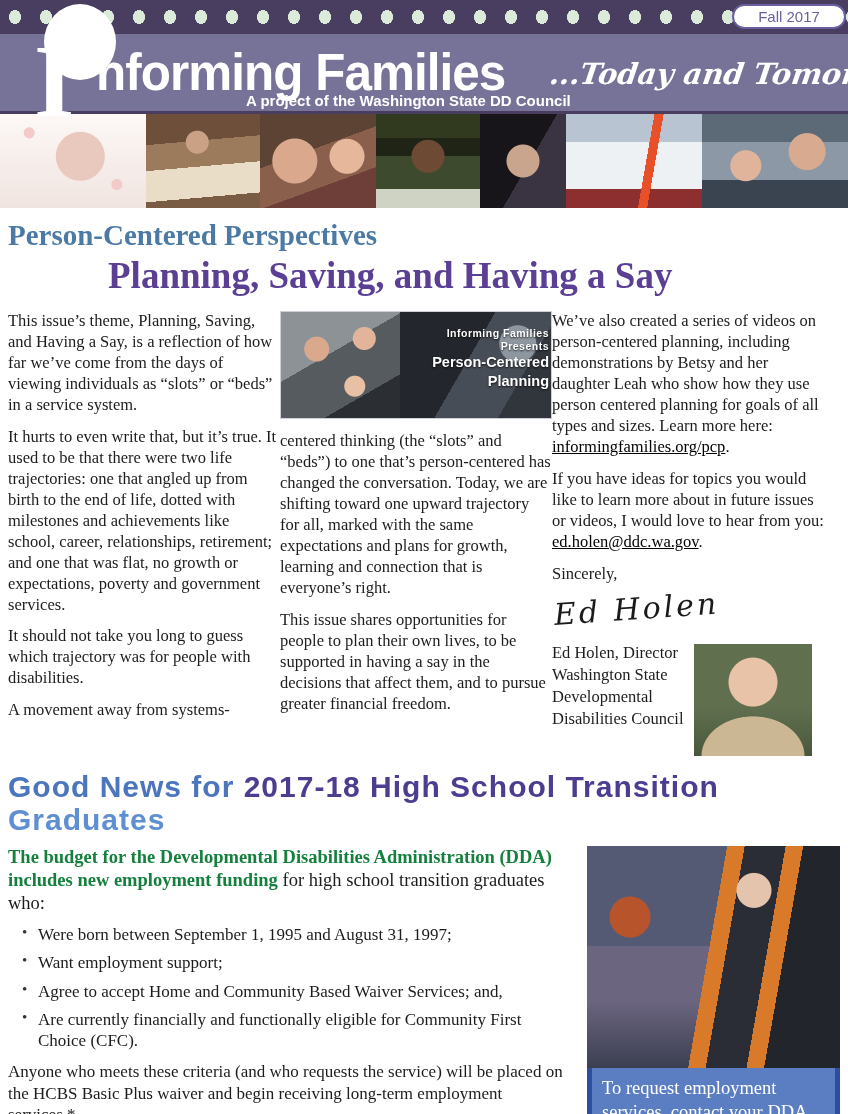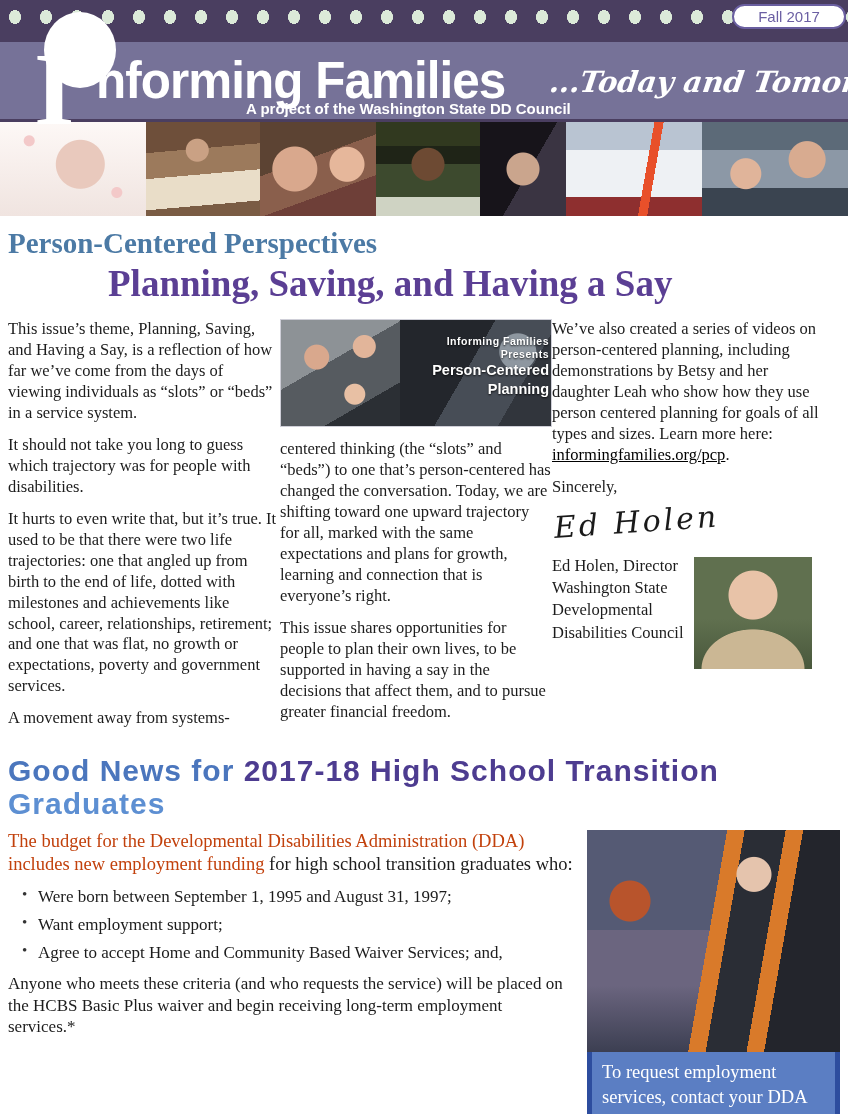--- a/index.html
+++ b/index.html
@@ -4,21 +4,21 @@
 <style>
   * { margin:0; padding:0; box-sizing:border-box; }
   html,body { background:#ffffff; }
   body {
     width:848px; height:1114px; overflow:hidden; position:relative;
     font-family:"Liberation Serif", serif; color:#1c1c1c;
   }
 
   
   .topbar {
-    position:relative; height:42px; background:#4a3e60;
+    position:relative; height:34px; background:#4a3e60;
     background-image:radial-gradient(ellipse 6px 7px at 15px 17px, #dcead9 98%, transparent 100%);
     background-size:31px 34px; background-repeat:repeat-x;
   }
   .issue-badge {
     position:absolute; right:2px; top:4px; width:114px; height:25px;
     background:#ffffff; border:2px solid #6a5fa0; border-radius:13px;
     display:flex; align-items:center; justify-content:center;
     font-family:"Liberation Sans", sans-serif; font-size:15px; color:#6b5fa3;
   }
 
@@ -146,21 +146,21 @@
   .gn-heading {
     font-family:"Liberation Sans", sans-serif; font-weight:bold;
     font-size:30px; letter-spacing:1px; margin:14px 0 10px 0; line-height:1.1;
   }
   .gn-h1 { color:#4b76bd; }
   .gn-h2 { color:#4d3c90; }
   .gn-h3 { color:#5d8fd2; }
   .gn-body { display:flex; gap:14px; }
   .gn-left { width:583px; font-size:17px; line-height:1.27; }
   .gn-lead { font-size:18.5px; line-height:1.25; margin-bottom:9px; }
-  .gn-lead-bold { font-weight:normal; color:#c2410c; }
+  .gn-lead-bold { font-weight:bold; color:#15803d; }
   .gn-left p { margin-bottom:10px; }
   ul.criteria { list-style:none; margin:6px 0 10px 14px; }
   ul.criteria li {
     padding-left:16px; position:relative; margin-bottom:7px; line-height:1.25;
   }
   ul.criteria li::before {
     content:"•"; position:absolute; left:0; top:-1px; color:#333; font-size:15px;
   }
   .gn-right { width:253px; flex:none; }
   .graduate-photo {
@@ -210,41 +210,42 @@
   <div class="ph-men"></div>
 </div>
 
 <div class="feature">
   <div class="kicker">Person-Centered Perspectives</div>
   <div class="headline">Planning, Saving, and Having a Say</div>
 
   <div class="columns">
     <div class="col col1">
       <p>This issue’s theme, Planning, Saving, and Having a Say, is a reflection of how far we’ve come from the days of viewing individuals as “slots” or “beds” in a service system.</p>
+      <p>It hurts to even write that, but it’s true. It used to be that there were two life trajectories: one that angled up from birth to the end of life, dotted with milestones and achievements like school, career, relationships, retirement; and one that was flat, no growth or expectations, poverty and government services.</p>
       <p>It should not take you long to guess which trajectory was for people with disabilities.</p>
-      <p>It hurts to even write that, but it’s true. It used to be that there were two life trajectories: one that angled up from birth to the end of life, dotted with milestones and achievements like school, career, relationships, retirement; and one that was flat, no growth or expectations, poverty and government services.</p>
       <p>A movement away from systems-</p>
     </div>
 
     <div class="col col2">
       <div class="video-thumb">
         <div class="vt-left"></div>
         <div class="vt-right">
           <div class="vt-text">
             <div class="vt-line1">Informing Families  Presents</div>
             <div class="vt-line2">Person-Centered Planning</div>
           </div>
         </div>
       </div>
       <p>centered thinking (the “slots” and “beds”) to one that’s person-centered has changed the conversation. Today, we are shifting toward one upward trajectory for all, marked with the same expectations and plans for growth, learning and connection that is everyone’s right.</p>
       <p>This issue shares opportunities for people to plan their own lives, to be supported in having a say in the decisions that affect them, and to pursue greater financial freedom.</p>
     </div>
 
     <div class="col col3">
       <p><span>We’ve also created a series of videos on person-centered planning, including demonstrations by Betsy and her daughter Leah who show how they use person centered planning for goals of all types and sizes. Learn more here: </span><a class="textlink">informingfamilies.org/pcp</a><span>.</span></p>
+      <p><span>If you have ideas for topics you would like to learn more about in future issues or videos, I would love to hear from you: </span><a class="textlink">ed.holen@ddc.wa.gov</a><span>.</span></p>
       <p class="closing">Sincerely,</p>
       <div class="signature">Ed Holen</div>
       <div class="signoff-row">
         <div class="signoff-lines">
           <div>Ed Holen, Director</div>
           <div>Washington State</div>
           <div>Developmental</div>
           <div>Disabilities Council</div>
         </div>
         <div class="director-photo"></div>
@@ -260,20 +261,21 @@
 
   <div class="gn-body">
     <div class="gn-left">
       <div class="gn-lead">
         <span class="gn-lead-bold">The budget for the Developmental Disabilities Administration (DDA) includes new employment funding</span><span> for high school transition graduates who:</span>
       </div>
       <ul class="criteria">
         <li>Were born between September 1, 1995 and August 31, 1997;</li>
         <li>Want employment support;</li>
         <li>Agree to accept Home and Community Based Waiver Services; and,</li>
+        <li>Are currently financially and functionally eligible for Community First Choice (CFC).</li>
       </ul>
       <p>Anyone who meets these criteria (and who requests the service) will be placed on the HCBS Basic Plus waiver and begin receiving long-term employment services.*</p>
 
     </div>
 
     <div class="gn-right">
       <div class="graduate-photo"></div>
       <div class="callout">To request employment services, contact your DDA case manager or use DDA’s online Service &amp; Information Request form: dshs.wa.gov/dda/service-and-information-request.</div>
     </div>
   </div>

